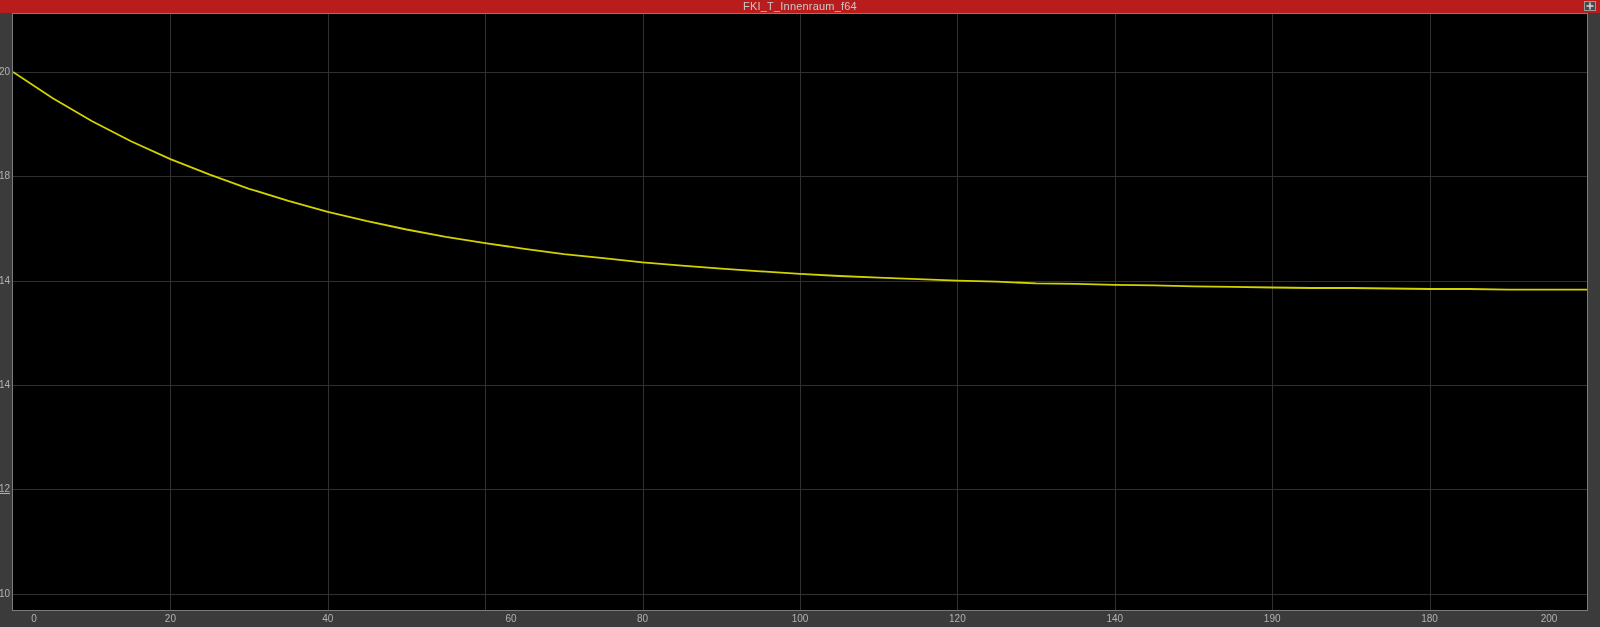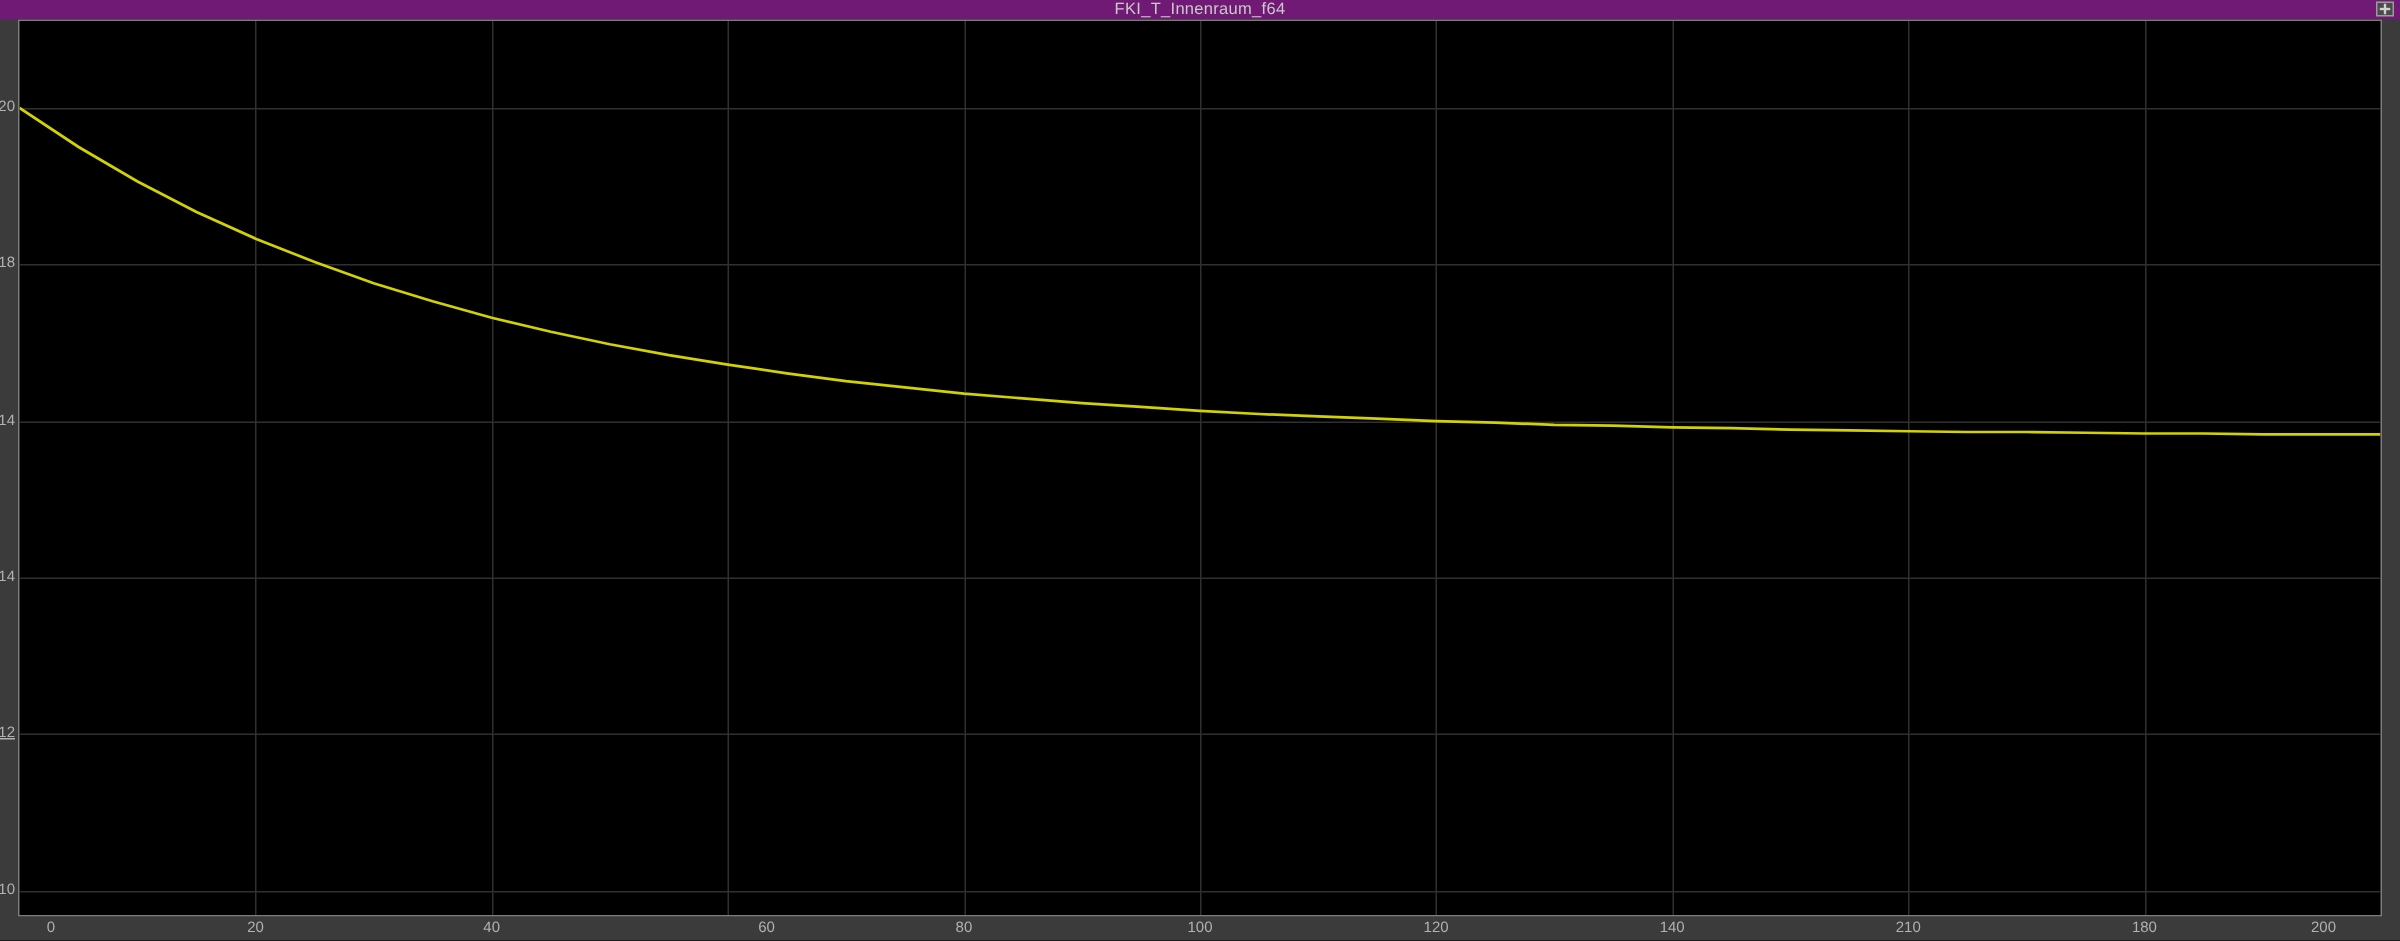--- a/index.html
+++ b/index.html
@@ -5,21 +5,21 @@
   html, body { margin: 0; padding: 0; }
   body {
     width: 1600px; height: 627px;
     background: #3b3b3b;
     font-family: "Liberation Sans", "DejaVu Sans", sans-serif;
     position: relative;
     overflow: hidden;
   }
   .titlebar {
     position: absolute; left: 0; top: 0; width: 1600px; height: 13px;
-    background: #701a75;
+    background: #b91c1c;
     display: flex; align-items: center; justify-content: center;
   }
   .titlebar .title-text {
     color: #c9c9c9; font-size: 11px; line-height: 13px;
     letter-spacing: 0.2px;
   }
   .expand-btn {
     position: absolute; right: 4px; top: 1px;
     width: 12px; height: 10px;
     background: #4a4a4a;
@@ -104,16 +104,16 @@
   </div>
 <div class="x-labels" id="x-labels">
     <span style="left: 21px;">0</span>
     <span style="left: 157.4px;">20</span>
     <span style="left: 314.8px;">40</span>
     <span style="left: 481px; margin-left: 17px;">60</span>
     <span style="left: 629.6px;">80</span>
     <span style="left: 787px;">100</span>
     <span style="left: 944.4px; text-align: center;">120</span>
     <span style="left: 1101.8px;">140</span>
-    <span style="left: 1259.2px;">210</span>
+    <span style="left: 1259.2px;">190</span>
     <span style="left: 1416.6px;">180</span>
     <span style="left: 1536px;">200</span>
   </div>
 
 </body></html>

